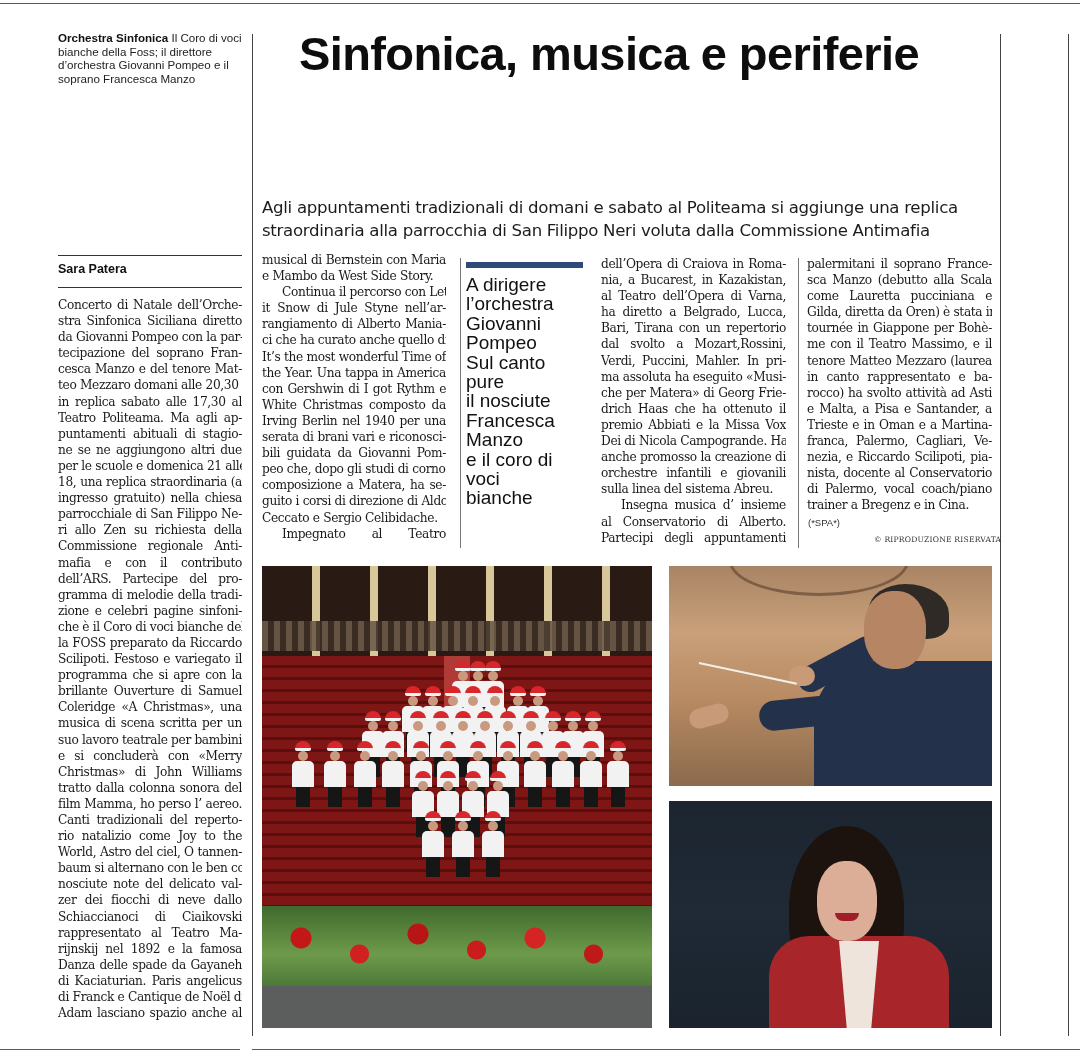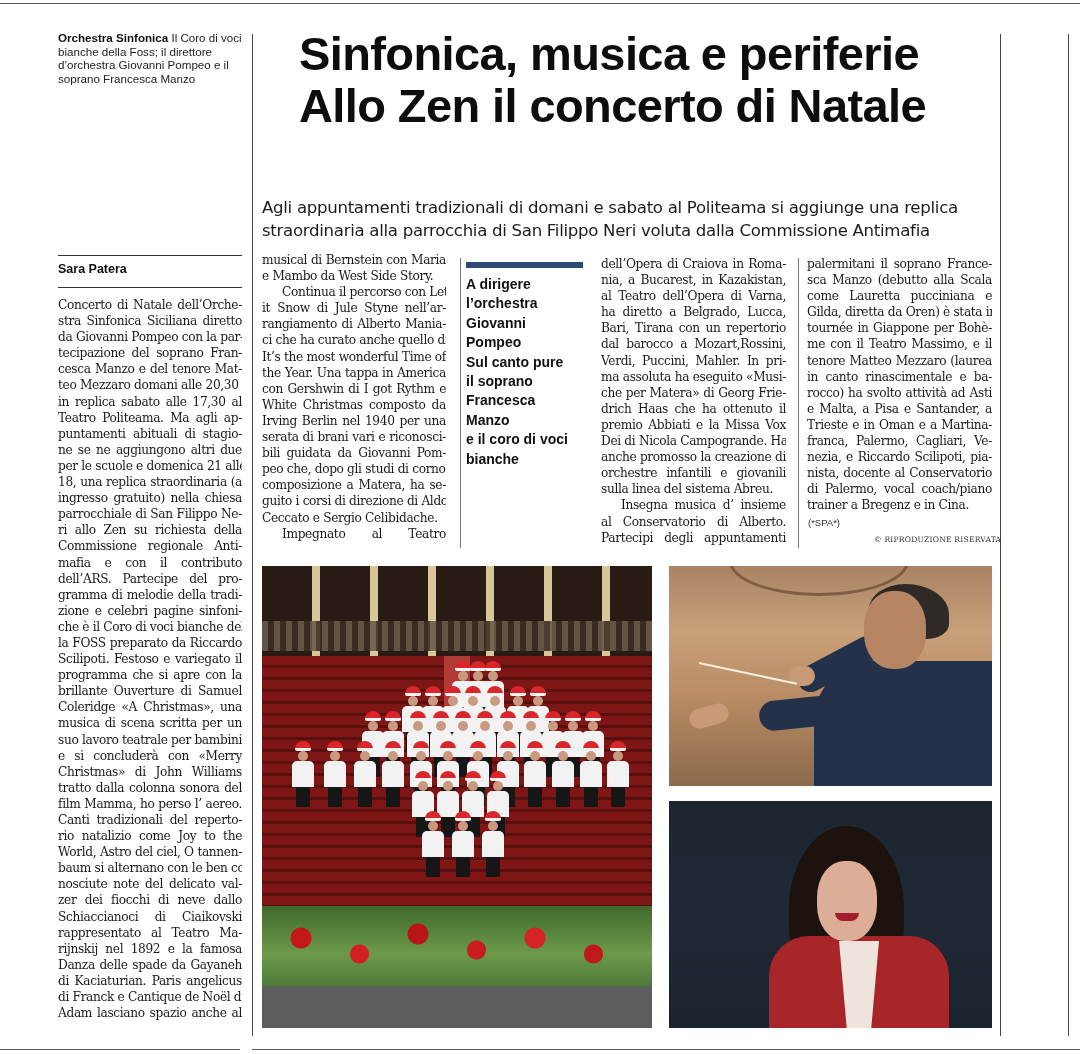--- a/index.html
+++ b/index.html
@@ -23,21 +23,21 @@
   .subhead { position: absolute; left: 262px; top: 197px; width: 740px; font-family: "DejaVu Sans", sans-serif; font-size: 16.6px; line-height: 22.5px; color: #1c1c1c; letter-spacing: -0.3px; }
 
   
   .byline-rule { position: absolute; left: 58px; height: 1px; width: 184px; background: #333; }
   .byline { position: absolute; left: 58px; top: 262px; font-family: "Liberation Sans", sans-serif; font-weight: 700; font-size: 12.5px; color: #111; }
 
   .col { position: absolute; font-family: "DejaVu Serif", serif; font-size: 12.2px; line-height: 16.1px; color: #1a1a1a; text-align: justify; hyphens: manual; letter-spacing: -0.35px; }
   .col .line { display: block; text-align: justify; text-align-last: justify; white-space: nowrap; overflow: hidden; }
   .col .line.last { text-align-last: left; }
 
-  .pull { position: absolute; left: 466px; top: 275px; width: 120px; font-family: "Liberation Sans", sans-serif; font-weight: 700; font-size: 14px; line-height: 19.4px; color: #111; }
+  .pull { position: absolute; left: 466px; top: 275px; width: 120px; font-family: "Liberation Sans", sans-serif; font-weight: 400; font-size: 19px; line-height: 19.4px; color: #111; }
   .pull-bar { position: absolute; left: 466px; top: 262px; width: 117px; height: 6px; background: #2d4a78; }
 
   .spa { font-family: "Liberation Sans", sans-serif; font-size: 9.5px; color: #333; position: absolute; left: 808px; top: 517px; }
   .copyright { position: absolute; left: 874px; top: 535px; font-family: "DejaVu Serif", serif; font-size: 7.6px; color: #333; letter-spacing: 0.2px; }
 
   
   .photo { position: absolute; overflow: hidden; }
   .photo-choir { left: 262px; top: 566px; width: 390px; height: 462px; background: linear-gradient(180deg, #4a3a2a 0%, #6b4a2e 10%, #3a1c16 20%, #8b1e1e 35%, #a02020 55%, #6b1414 75%, #b22a22 85%, #4d5a4a 92%, #5c5f5c 100%); }
   .photo-conductor { left: 669px; top: 566px; width: 323px; height: 220px; background: linear-gradient(180deg, #a98464 0%, #c9a07a 30%, #b88b63 60%, #8c6a4c 100%); }
   .photo-soprano { left: 669px; top: 801px; width: 323px; height: 227px; background: linear-gradient(180deg, #1c2530 0%, #1f2a36 50%, #1a232e 100%); }
@@ -85,21 +85,20 @@
 <div class="vrule" style="left:1068px; top:34px; height:1002px;"></div>
 <div class="vrule" style="left:460px; top:258px; height:290px; background:#777;"></div>
 <div class="vrule" style="left:798px; top:258px; height:290px; background:#777;"></div>
 
 <div class="caption">
   <b>Orchestra Sinfonica</b><span> Il Coro di voci bianche della Foss; il direttore d’orchestra Giovanni Pompeo e il soprano Francesca Manzo</span>
 </div>
 
 <div class="headline">
   <div>Sinfonica, musica e periferie</div>
-  <div>Allo Zen il concerto di Natale</div>
 </div>
 
 <div class="subhead">Agli appuntamenti tradizionali di domani e sabato al Politeama si aggiunge una replica straordinaria alla parrocchia di San Filippo Neri voluta dalla Commissione Antimafia</div>
 
 <div class="byline-rule" style="top:255px;"></div>
 <div class="byline">Sara Patera</div>
 <div class="byline-rule" style="top:287px;"></div>
 
 <div class="col" id="col1" style="left:58px; top:297px; width:184px;">
     <span class="line">Concerto di Natale dell’Orche-</span>
@@ -167,21 +166,21 @@
     <span class="line">guito i corsi di direzione di Aldo</span>
     <span class="line last">Ceccato e Sergio Celibidache.</span>
     <span class="line" style="padding-left: 20px;">Impegnato al Teatro</span>
   </div>
 <div class="col" id="col3" style="left:601px; top:256px; width:185px;">
     <span class="line">dell’Opera di Craiova in Roma-</span>
     <span class="line">nia, a Bucarest, in Kazakistan,</span>
     <span class="line">al Teatro dell’Opera di Varna,</span>
     <span class="line">ha diretto a Belgrado, Lucca,</span>
     <span class="line">Bari, Tirana con un repertorio</span>
-    <span class="line">dal barocco a Mozart,Rossini,</span>
+    <span class="line">dal svolto a Mozart,Rossini,</span>
     <span class="line">Verdi, Puccini, Mahler. In pri-</span>
     <span class="line">ma assoluta ha eseguito «Musi-</span>
     <span class="line">che per Matera» di Georg Frie-</span>
     <span class="line">drich Haas che ha ottenuto il</span>
     <span class="line">premio Abbiati e la Missa Vox</span>
     <span class="line">Dei di Nicola Campogrande. Ha</span>
     <span class="line">anche promosso la creazione di</span>
     <span class="line">orchestre infantili e giovanili</span>
     <span class="line last">sulla linea del sistema Abreu.</span>
     <span class="line" style="padding-left: 20px;">Insegna musica d’ insieme</span>
@@ -189,39 +188,39 @@
     <span class="line">Partecipi degli appuntamenti</span>
   </div>
 <div class="col" id="col4" style="left:807px; top:256px; width:185px;">
     <span class="line">palermitani il soprano France-</span>
     <span class="line">sca Manzo (debutto alla Scala</span>
     <span class="line">come Lauretta pucciniana e</span>
     <span class="line">Gilda, diretta da Oren) è stata in</span>
     <span class="line">tournée in Giappone per Bohè-</span>
     <span class="line">me con il Teatro Massimo, e il</span>
     <span class="line">tenore Matteo Mezzaro (laurea</span>
-    <span class="line">in canto rinascimentale e ba-</span>
+    <span class="line">in canto rappresentato e ba-</span>
     <span class="line">rocco) ha svolto attività ad Asti</span>
     <span class="line">e Malta, a Pisa e Santander, a</span>
     <span class="line">Trieste e in Oman e a Martina-</span>
     <span class="line">franca, Palermo, Cagliari, Ve-</span>
     <span class="line">nezia, e Riccardo Scilipoti, pia-</span>
     <span class="line">nista, docente al Conservatorio</span>
     <span class="line">di Palermo, vocal coach/piano</span>
     <span class="line last">trainer a Bregenz e in Cina.</span>
   </div>
 
 <div class="pull-bar" style="background: rgb(45, 74, 120);"></div>
 <div class="pull" id="pull">
     <div>A dirigere</div>
     <div>l’orchestra</div>
     <div>Giovanni</div>
     <div>Pompeo</div>
     <div>Sul canto pure</div>
-    <div>il soprano</div>
+    <div>il nosciute</div>
     <div>Francesca</div>
     <div>Manzo</div>
     <div>e il coro di voci</div>
     <div>bianche</div>
   </div>
 
 <div class="spa">(*SPA*)</div>
 <div class="copyright">© RIPRODUZIONE RISERVATA</div>
 
 <div class="photo photo-choir">

